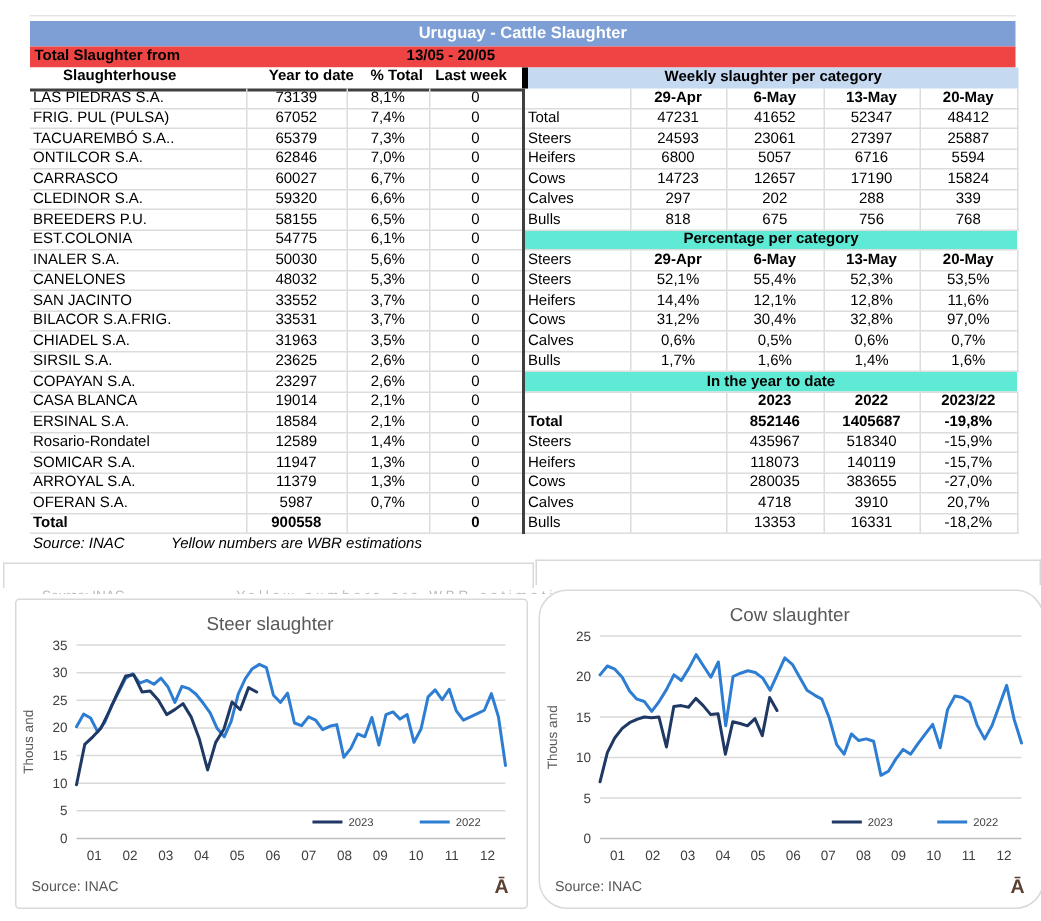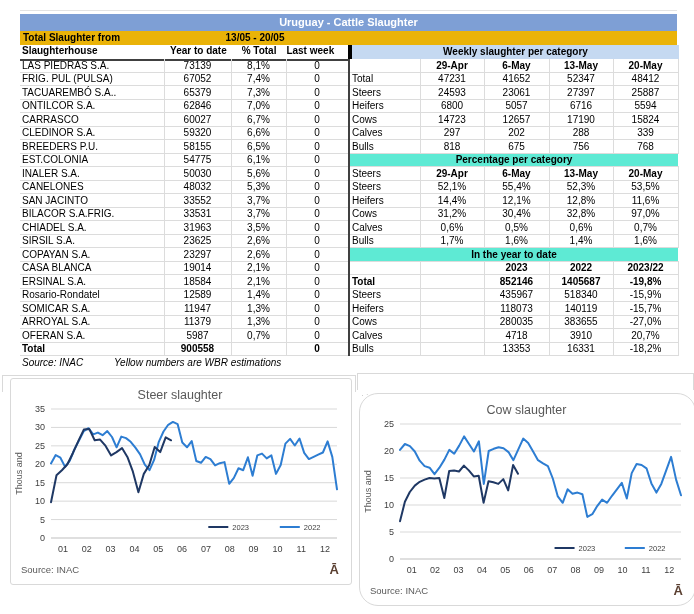--- a/index.html
+++ b/index.html
@@ -3,29 +3,29 @@
 <meta charset="utf-8">
 <style>
   html,body{margin:0;padding:0;background:#fff;font-family:"Liberation Sans",sans-serif;}
   #canvas{position:relative;width:694px;height:614px;background:#fff;overflow:hidden;}
 
   .topline{position:absolute;left:20px;top:10px;width:657px;height:1px;background:#e3e3e3;}
 
   .title-bar{position:absolute;left:20px;top:14px;width:657px;height:17px;background:#7e9fd5;
     color:#fff;font-weight:bold;font-size:11px;line-height:17px;text-align:center;}
 
-  .subtitle-row{position:absolute;left:20px;top:31px;width:657px;height:14px;background:#eab308;
+  .subtitle-row{position:absolute;left:20px;top:31px;width:657px;height:14px;background:#ef4444;
     font-size:10px;line-height:14px;font-weight:bold;color:#000;}
   .subtitle-label{position:absolute;left:3px;top:0;}
-  .subtitle-range{position:absolute;left:160px;width:150px;text-align:center;top:0;}
+  .subtitle-range{position:absolute;left:160px;width:150px;text-align:right;top:0;}
 
   .left-header{position:absolute;left:20px;top:45px;width:328px;height:14px;background:#fff;
     border-bottom:2px solid #404040;font-size:10px;line-height:12px;font-weight:bold;display:flex;}
   .left-header span{display:block;overflow:hidden;white-space:nowrap;}
-  .lh0{width:144px;padding-left:2px;}
+  .lh0{width:144px;padding-left:2px;margin-left:20px;}
   .lh1{width:67px;text-align:center;}
   .lh2{width:55px;text-align:center;}
   .lh3{width:62px;text-align:left;}
 
   .right-header{position:absolute;left:348px;top:45px;width:327px;height:14px;background:#c5d9f1;
     border-left:4px solid #000000;font-size:10px;line-height:14px;font-weight:bold;text-align:center;}
 
   table{border-collapse:collapse;table-layout:fixed;}
   #left-table{position:absolute;left:20px;top:59px;width:328px;}
   #right-table{position:absolute;left:348px;top:59px;width:329px;border-left:2px solid #404040;}
@@ -46,21 +46,21 @@
 
   .clip-box-left{position:absolute;left:2px;top:375px;width:352px;height:16px;background:#fff;
     border:1px solid #d9d9d9;border-bottom:none;}
   .clip-box-right{position:absolute;left:357px;top:373px;width:335px;height:16px;background:#fff;
     border:1px solid #d9d9d9;border-bottom:none;}
   .clipped-strip{position:absolute;left:28px;top:389px;width:600px;height:7px;overflow:hidden;opacity:.6;}
   .clipped-strip span{position:relative;top:-2px;font-size:9px;color:#8a8a8a;white-space:nowrap;}
   .clipped-strip .s2{margin-left:70px;letter-spacing:2.5px;}
 
   .chart-card{position:absolute;background:#fff;border:1px solid #d9d9d9;border-radius:3px;}
-  #chart-steer{left:10px;top:378px;width:340px;height:205px;}
+  #chart-steer{left:10px;top:399px;width:340px;height:205px;}
   #chart-cow{left:359px;top:393px;width:335px;height:211px;border-radius:19px;}
   svg text{font-family:"Liberation Sans",sans-serif;}
 </style>
 </head>
 <body>
 
 <div id="canvas">
   <div class="topline"></div>
 
   <div class="title-bar">Uruguay - Cattle Slaughter</div>

